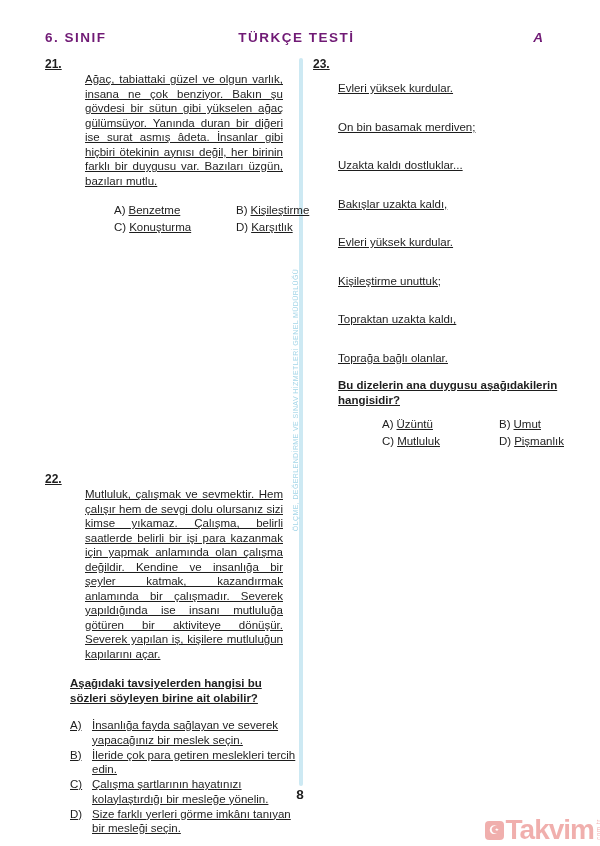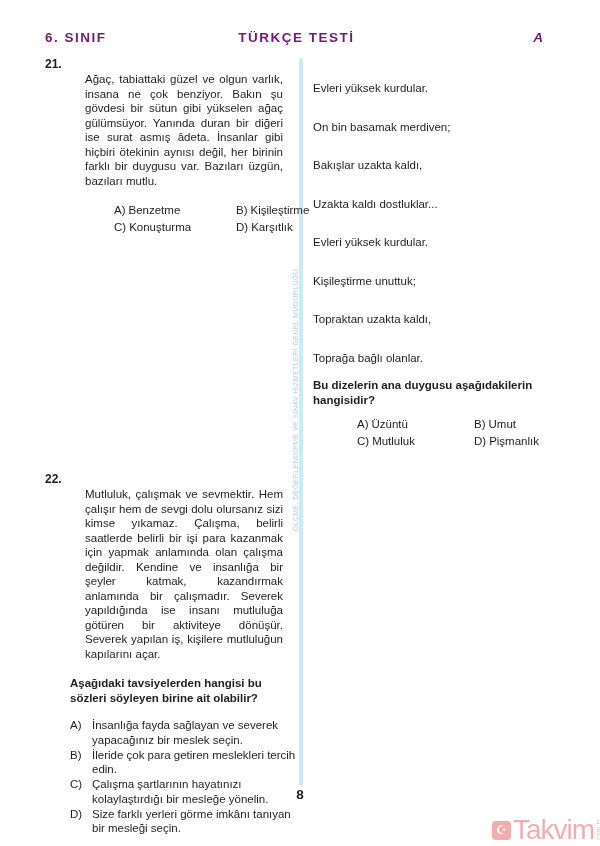--- a/index.html
+++ b/index.html
@@ -20,21 +20,21 @@
   .divider { position:absolute; left:299px; top:58px; width:4px; height:728px;
     background:#cde9f3; border-radius:2px; }
   .divider-label { position:absolute; left:295px; top:400px;
     transform:translate(-50%,-50%) rotate(-90deg);
     white-space:nowrap; font-size:7px; letter-spacing:0.4px; color:#a5d6e8; }
   
   .question { position:absolute; font-size:11.5px; line-height:14.5px; }
   .q21 { left:45px; top:57px;  width:253px; }
   .q22 { left:45px; top:472px; width:253px; }
   .q23 { left:313px; top:57px; width:263px; }
-  .qrow { display:flex; }
+  .qrow { display:flex;text-decoration:underline; }
   .qnum { flex:0 0 25px; font-weight:bold; font-size:12px; }
   .qbody { flex:1; min-width:0; }
   .passage { margin:15px; text-align:justify; }
   .stem { margin:11px 0 0 0; font-weight:bold; }
   .stem .ul { text-decoration:underline; }
   
   .opt-grid { display:grid; grid-template-columns:122px 1fr; row-gap:2px; margin-top:12px;margin-left:44px; }
   .opt-grid .opt { white-space:nowrap; }
   .opt-label { display:inline-block; margin-right:3px; }
   
@@ -48,21 +48,21 @@
   .q23 .stem { margin-top:13px; }
   .q23 .opt-grid { grid-template-columns:117px 1fr; margin-top:10px; }
   
   .page-number { position:absolute; top:787px; left:0; width:100%;
     text-align:center; font-size:13.5px; font-weight:bold; }
   .watermark { position:absolute; right:-2px; bottom:2px; display:flex;
     align-items:center; opacity:0.45; }
   .wm-flag { width:19px; height:19px; background:#e0504b; border-radius:4px;
     color:#ffffff; display:flex; align-items:center; justify-content:center;
     font-size:12px; margin-right:2px; }
-  .wm-brand { font-size:28px; font-weight:normal; color:#e0504b;
+  .wm-brand { font-size:28px; font-weight:bold; color:#e0504b;
     letter-spacing:-1px; line-height:1;
     text-shadow:0 0 1px #ffffff; }
   .wm-suffix { writing-mode:vertical-rl; transform:rotate(180deg);
     font-size:6.5px; color:#e0504b; letter-spacing:0.5px; margin-left:1px; }
 </style>
 </head>
 <body>
 
 <div class="page">
 
@@ -113,26 +113,27 @@
               <span class="opt-label">D)</span>
               <span class="opt-text">Size farklı yerleri görme imkânı tanıyan bir mesleği seçin.</span>
             </div>
         </div>
       </div>
     </div>
   </section>
 
   <section class="question q23">
     <div class="qrow">
+      <span class="qnum">23.</span>
       <div class="qbody">
         <div class="stanza1">
           <div class="poem-line">Evleri yüksek kurdular.</div>
           <div class="poem-line">On bin basamak merdiven;</div>
+          <div class="poem-line">Uzakta kaldı dostluklar...</div>
           <div class="poem-line">Bakışlar uzakta kaldı,</div>
-          <div class="poem-line">Uzakta kaldı dostluklar...</div>
         </div>
         <div class="stanza2">
           <div class="poem-line">Evleri yüksek kurdular.</div>
           <div class="poem-line">Kişileştirme unuttuk;</div>
           <div class="poem-line">Topraktan uzakta kaldı,</div>
           <div class="poem-line">Toprağa bağlı olanlar.</div>
         </div>
         <p class="stem">Bu dizelerin ana duygusu aşağıdakilerin hangisidir?</p>
         <div class="opt-grid">
           <div class="opt"><span class="opt-label">A)</span><span>Üzüntü</span></div>

